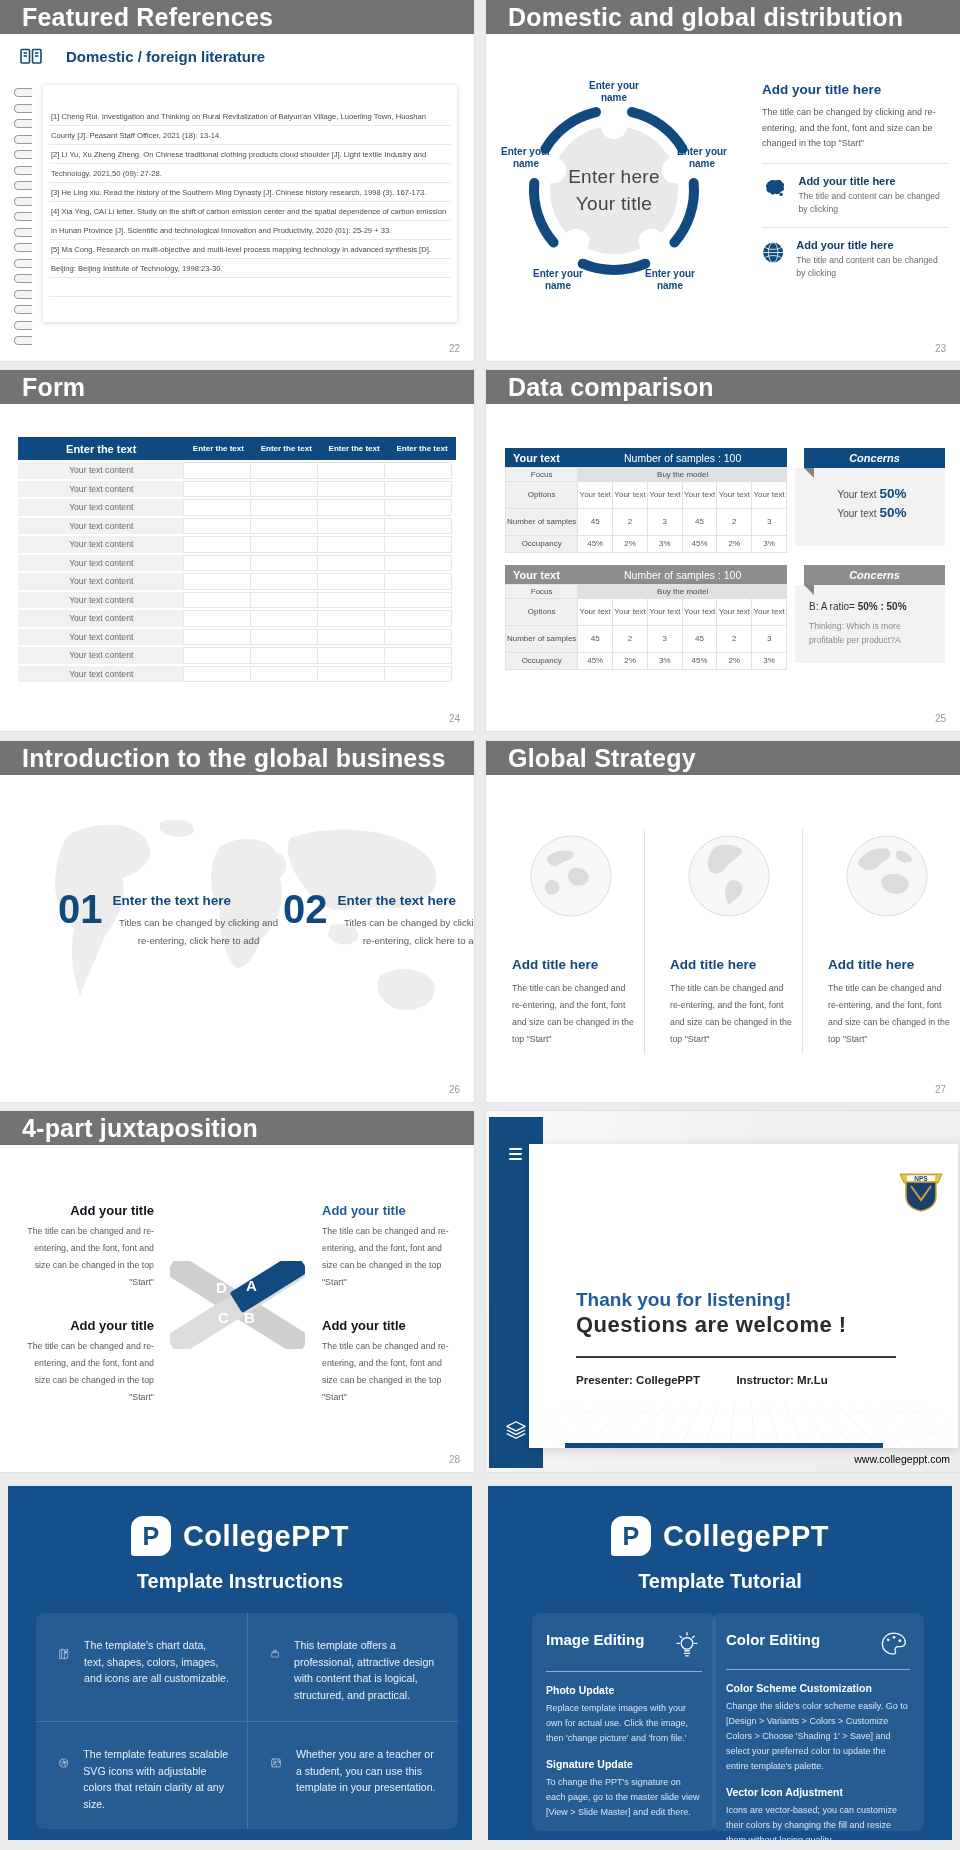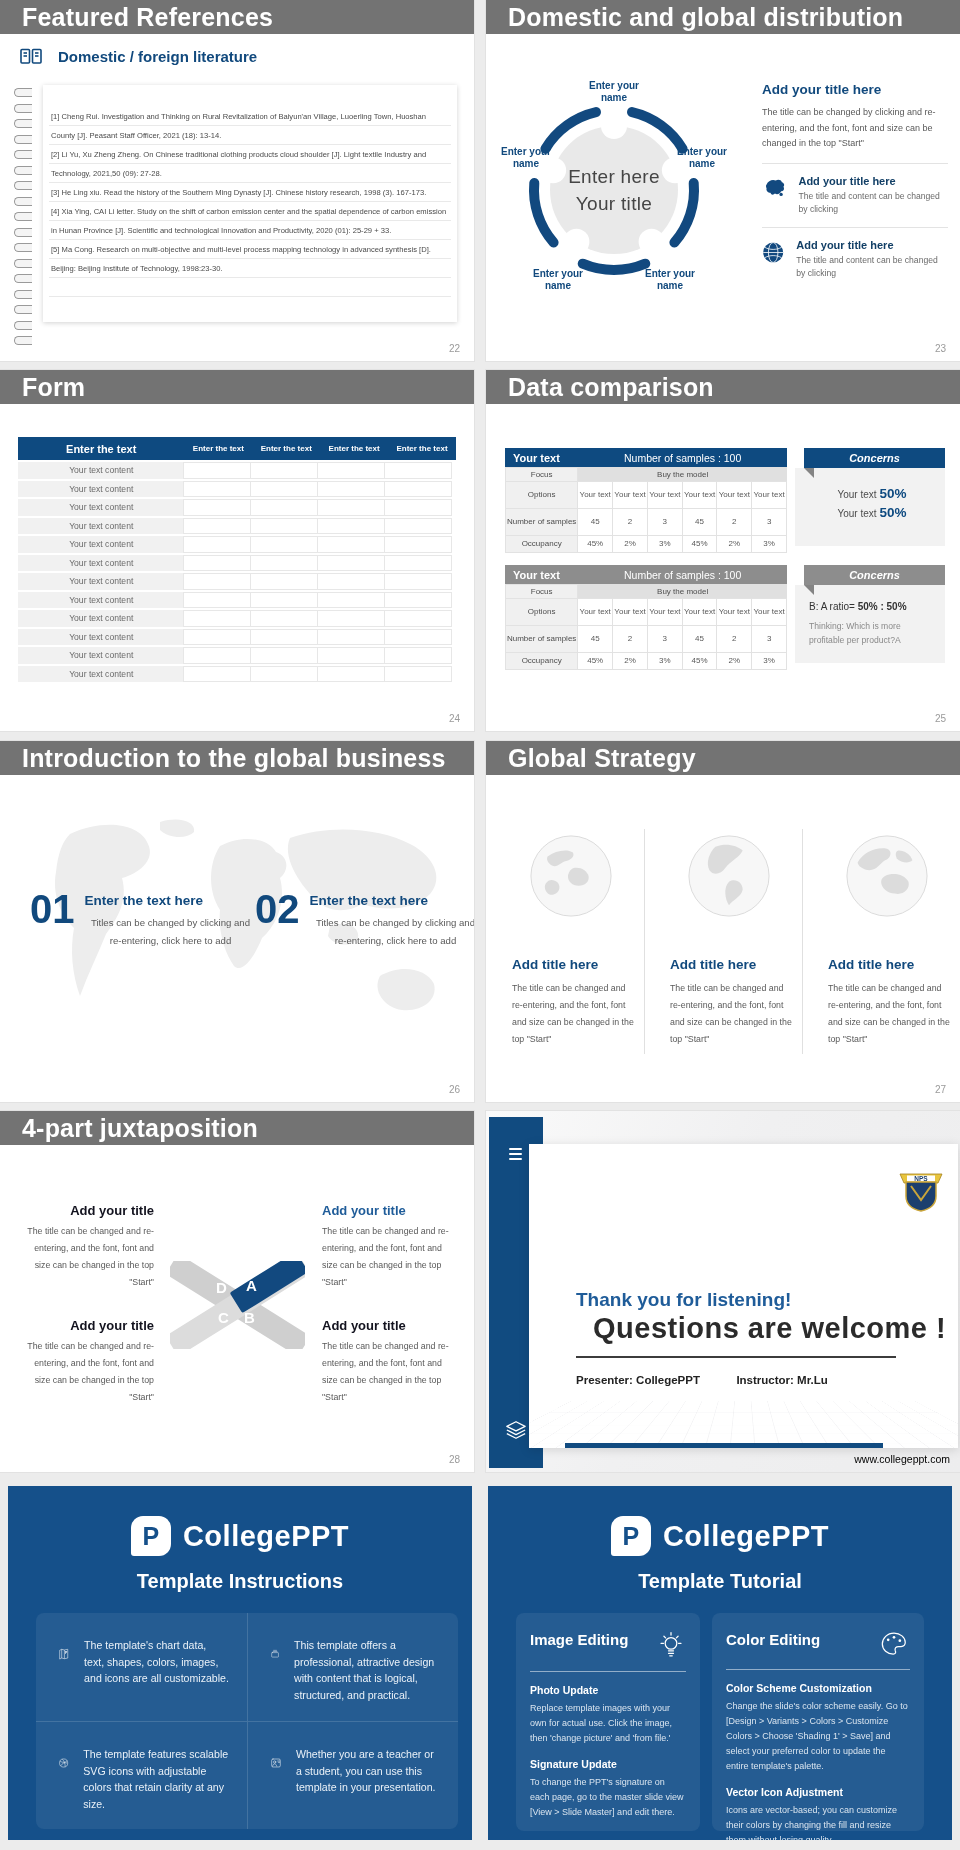--- a/index.html
+++ b/index.html
@@ -2,21 +2,21 @@
 <html><head>
 <meta charset="utf-8">
 <style>
   html,body{margin:0;padding:0;background:#dcdcdc;font-family:"Liberation Sans",sans-serif;}
   .canvas{position:relative;width:960px;height:1850px;background:#ececec;overflow:hidden;margin:0 auto;}
   .slide{position:absolute;background:#fff;overflow:hidden;box-shadow:0 0 0 1px rgba(0,0,0,.04);}
   .bar{height:34px;background:#737373;color:#fff;font-size:25px;font-weight:bold;line-height:34px;padding-left:22px;letter-spacing:.2px;}
   .pagenum{position:absolute;right:14px;bottom:7px;font-size:10px;color:#9a9a9a;}
   .abs{position:absolute;}
   
-  .lit-head{position:absolute;left:20px;top:48px;display:flex;align-items:center;gap:16px;}
+  .lit-head{position:absolute;left:20px;top:48px;display:flex;align-items:center;gap:24px;}
   .lit-head span{font-size:15px;font-weight:bold;color:#11497d;}
   .ref-card{position:absolute;left:43px;top:85px;width:414px;height:237px;background:#fff;box-shadow:0 1px 5px rgba(0,0,0,.18);}
   .ref-rules{position:absolute;left:6px;right:6px;top:22px;bottom:8px;background:repeating-linear-gradient(to bottom,transparent 0,transparent 18px,#e9e9e9 18px,#e9e9e9 19px);}
   .ref-text{position:absolute;left:8px;right:8px;top:22px;font-size:7.6px;line-height:19px;color:#4a4a4a;}
   .ref-text p{margin:0;}
   .spirals{position:absolute;left:14px;top:88px;display:flex;flex-direction:column;gap:6.5px;}
   .spiral{width:17px;height:7px;border:1.3px solid #9a9a9a;border-right:none;border-radius:5px 0 0 5px;background:#f4f4f4;}
   
   .diag{position:absolute;left:8px;top:72px;width:240px;height:240px;}
   .node{position:absolute;width:62px;margin-left:-31px;text-align:center;font-size:10px;font-weight:bold;color:#11497d;line-height:12px;}
@@ -50,21 +50,21 @@
   .concern{position:absolute;left:309px;width:150px;}
   .c-head{height:20px;line-height:20px;text-align:center;color:#fff;font-weight:bold;font-size:11px;position:relative;margin-left:9px;font-style:italic;}
   .c-head.navy{background:#0e4a80;} .c-head.gray{background:#8d8d8d;}
   .c-head::after{content:"";position:absolute;left:0;top:100%;border:5px solid transparent;border-top-color:rgba(0,0,0,.45);border-right-color:rgba(0,0,0,.45);}
   .c-body{background:#f2f2f2;min-height:78px;padding:14px 10px 10px 14px;box-sizing:border-box;}
   .c1-row{text-align:center;font-size:10px;color:#4d4d4d;margin:4px 0;}
   .c1-row b{font-size:13.5px;color:#0e4a80;margin-left:3px;}
   .c2-l1{font-size:10px;color:#333;margin:2px 0 8px 0;}
   .c2-l2{font-size:8.6px;color:#8a8a8a;line-height:13.5px;width:118px;}
   
-  .gb-item{position:absolute;display:flex;gap:10px;}
+  .gb-item{position:absolute;display:flex;gap:10px;margin-left:28px;}
   .gb-num{font-size:40px;font-weight:bold;color:#11497d;line-height:40px;}
   .gb-tx h4{margin:4px 0 6px 0;font-size:13.5px;color:#11497d;}
   .gb-tx p{margin:0;font-size:9.6px;color:#595959;line-height:18px;width:172px;text-align:center;}
   
   .gs-col{position:absolute;top:80px;width:130px;}
   .gs-col .globe{display:block;margin:12px auto 0 auto;}
   .gs-col h4{margin:38px 0 8px 6px;font-size:13.5px;color:#11497d;}
   .gs-col p{margin:0 0 0 6px;font-size:8.8px;color:#595959;line-height:17px;}
   .vdiv{position:absolute;top:88px;height:225px;width:1px;background:#e0e0e0;}
   
@@ -75,21 +75,21 @@
   .jx.right-al{text-align:right;}
   .xgfx{position:absolute;left:170px;top:150px;width:135px;height:88px;overflow:hidden;}
   .xbar{position:absolute;height:24px;border-radius:2px;}
   .xletter{position:absolute;color:#fff;font-weight:bold;font-size:15px;}
   
   .close-slide{background:linear-gradient(115deg,#fafafa 0%,#f0f0f1 45%,#ededee 100%);}
   .side-rail{position:absolute;left:3px;top:6px;width:54px;height:351px;background:#114b80;}
   .burger span{display:block;width:13px;height:2px;background:#fff;margin:3px 0;border-radius:1px;}
   .wcard{position:absolute;left:43px;top:33px;width:429px;height:304px;background:#fff;box-shadow:0 2px 10px rgba(0,0,0,.13);overflow:hidden;text-decoration:underline;}
   .close-l1{position:absolute;left:47px;top:145px;font-size:19px;font-weight:bold;color:#1f5c99;}
-  .close-l2{position:absolute;left:64px;top:168px;font-size:29px;font-weight:bold;color:#2b2b2b;letter-spacing:.5px;}
+  .close-l2{position:absolute;left:47px;top:168px;font-size:22px;font-weight:bold;color:#2b2b2b;letter-spacing:.5px;}
   .close-rule{position:absolute;left:47px;top:212px;width:320px;height:2px;background:#3c3c3c;}
   .close-pres{position:absolute;left:47px;top:230px;font-size:11.5px;font-weight:bold;color:#222;}
   .floor{position:absolute;left:-60px;right:-60px;bottom:-6px;height:130px;background:repeating-linear-gradient(90deg,rgba(110,110,130,.16) 0 1px,transparent 1px 26px),repeating-linear-gradient(0deg,rgba(110,110,130,.13) 0 1px,transparent 1px 18px);transform:perspective(170px) rotateX(50deg);transform-origin:50% 100%;opacity:.5;}
   .navy-strip{position:absolute;left:36px;bottom:0;width:318px;height:5px;background:#114b80;}
   .site{position:absolute;right:10px;bottom:7px;font-size:10.5px;color:#8f8f8f;}
   
   .panel{position:absolute;background:#15508a;overflow:hidden;color:#fff;}
   .logo-row{display:flex;align-items:center;justify-content:center;gap:12px;margin-top:30px;}
   .logo-ic{width:40px;height:40px;background:#fff;border-radius:12px 12px 12px 3px;display:flex;align-items:center;justify-content:center;font-size:25px;font-weight:bold;color:#15508a;}
   .logo-tx{font-size:29px;font-weight:bold;letter-spacing:.5px;}
@@ -613,21 +613,21 @@
     </div>
   </section>
 
   <section class="panel" style="left:488px;top:1486px;width:464px;height:354px;">
     <div class="logo-row">
       <div class="logo-ic">P</div>
       <div class="logo-tx">CollegePPT</div>
     </div>
     <div class="panel-h">Template Tutorial</div>
 
-    <div class="tut-card" style="left:28px;width:184px;">
+    <div class="tut-card" style="left:44px;width:184px;">
       <div class="tut-head">
         <h3>Image Editing</h3>
         <svg width="30" height="32" viewBox="0 0 36 36">
             <g fill="none" stroke="#ffffff" stroke-width="1.5" stroke-linecap="round">
               <circle cx="18" cy="16" r="7"></circle>
               <path d="M15 25h6M15 28h6M16.5 31h3"></path>
               <path d="M18 3v3M6 16h3M27 16h3M9.5 7.5l2 2M26.5 7.5l-2 2"></path>
             </g>
           </svg>
       </div>

